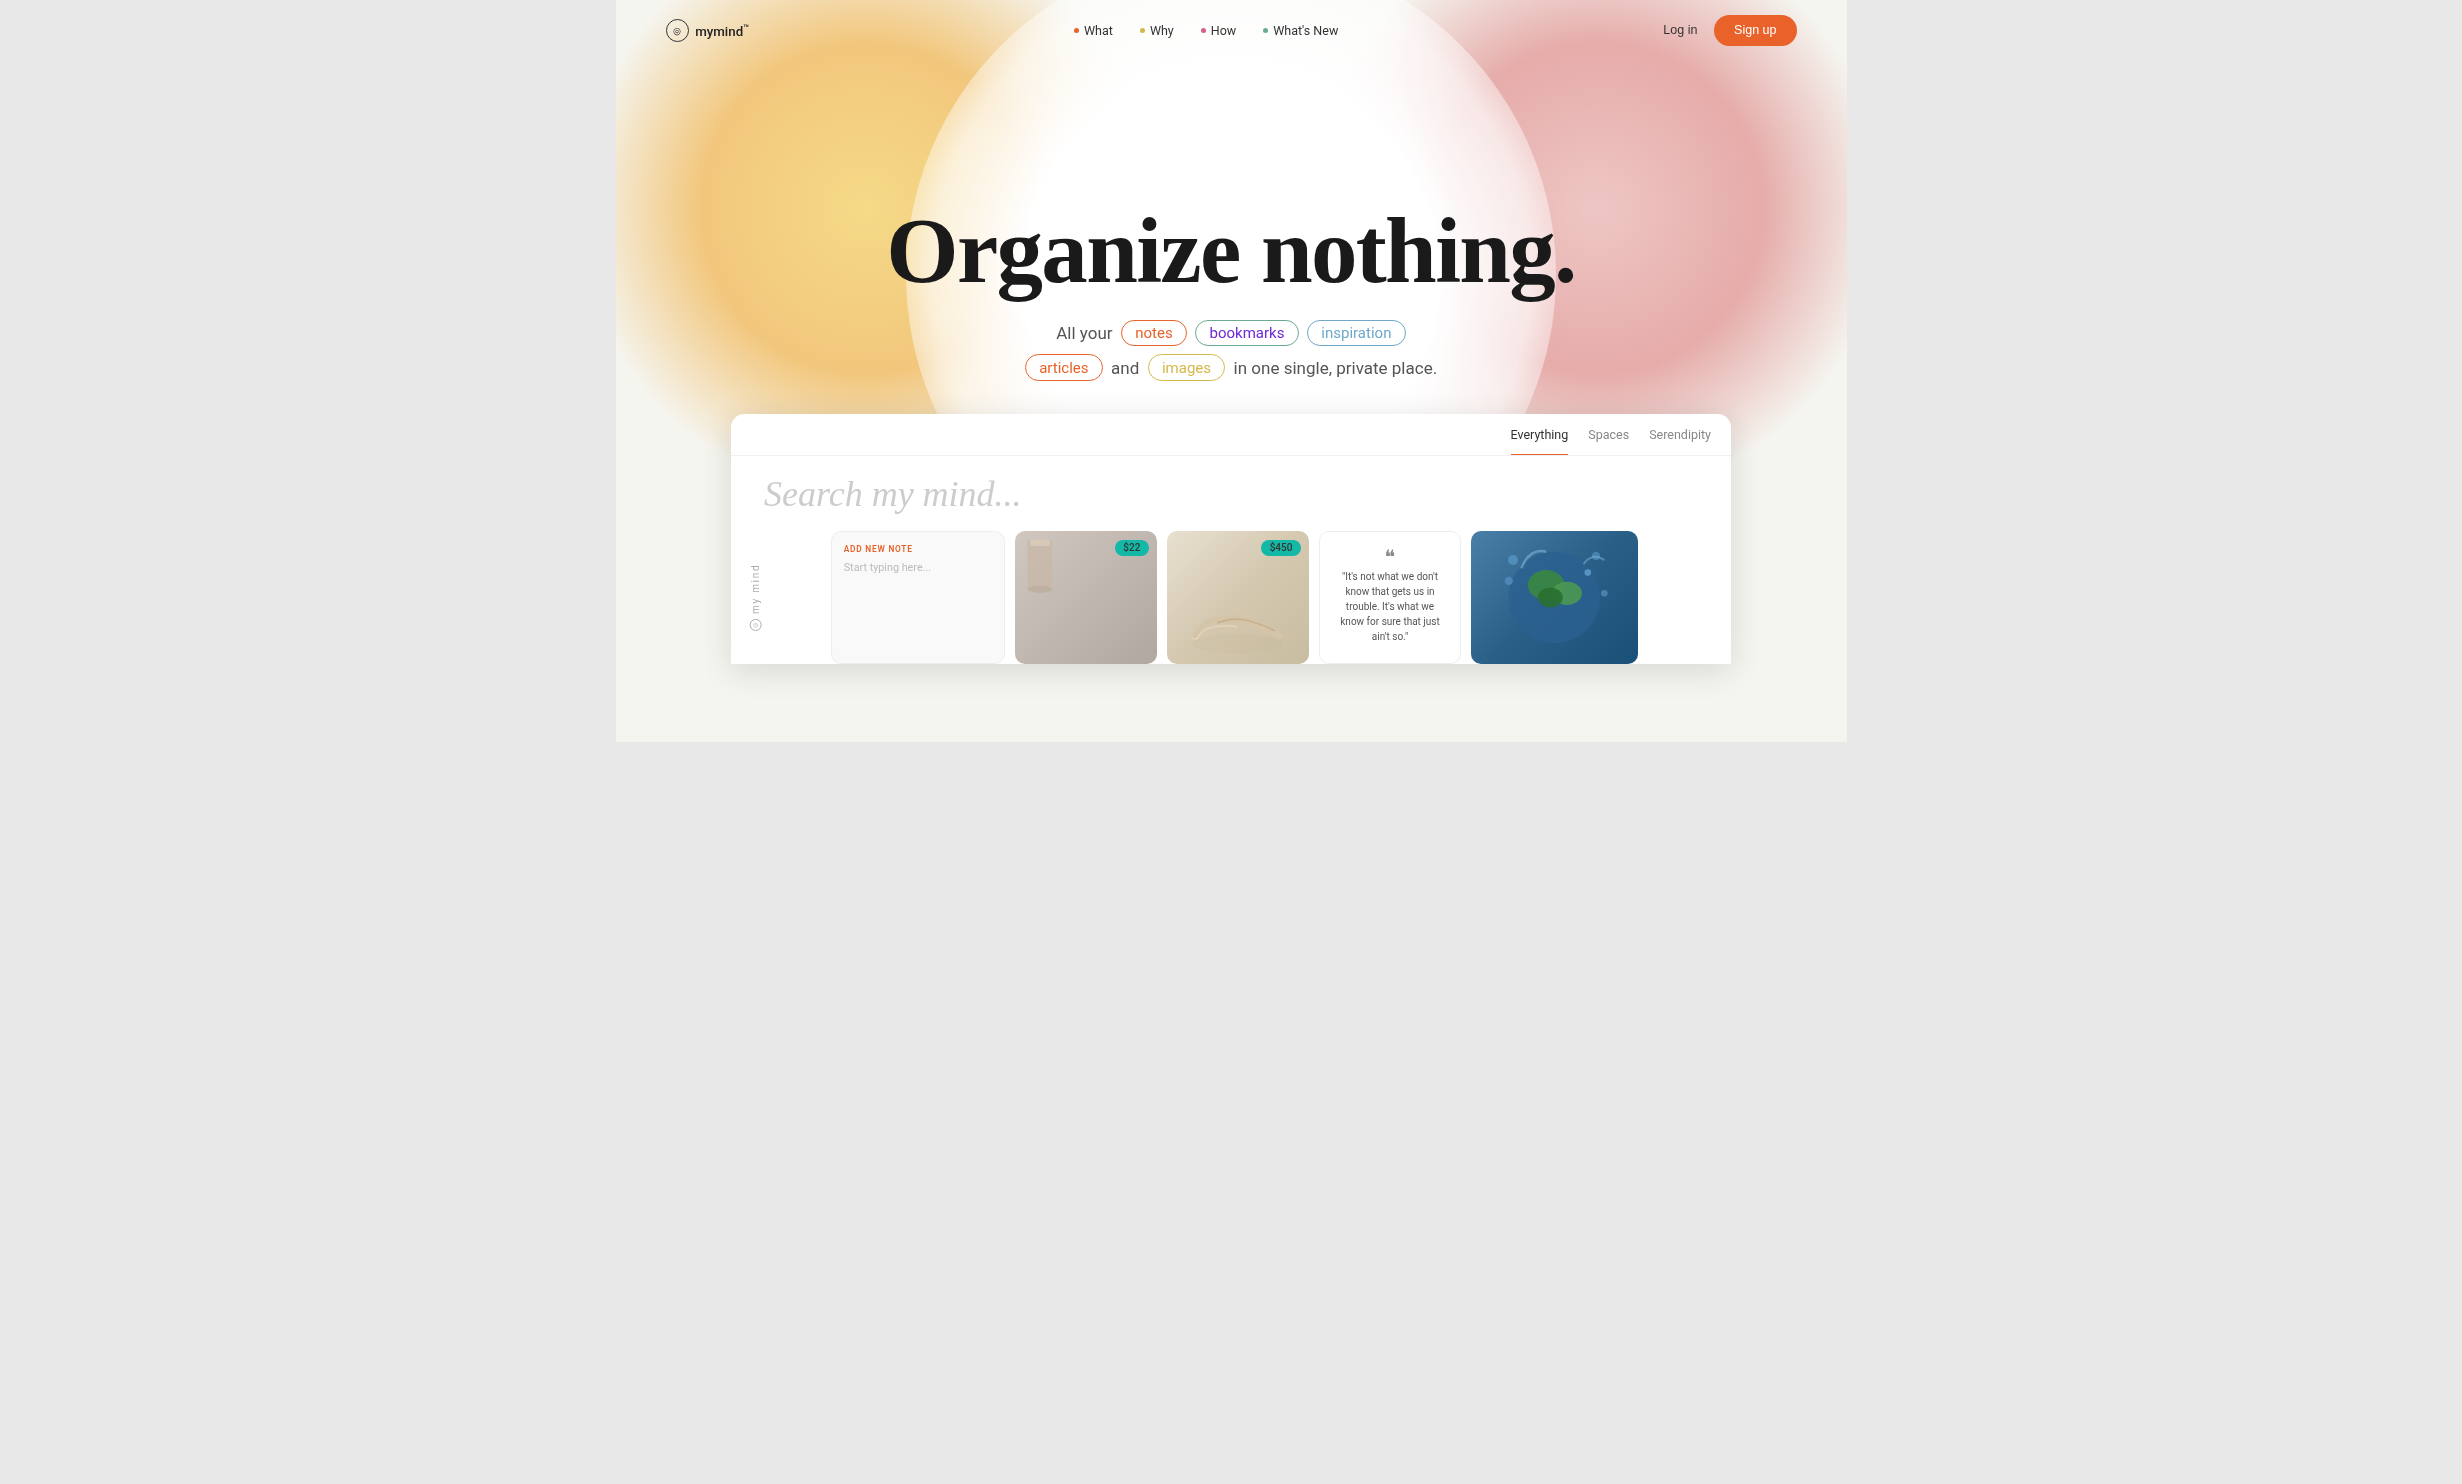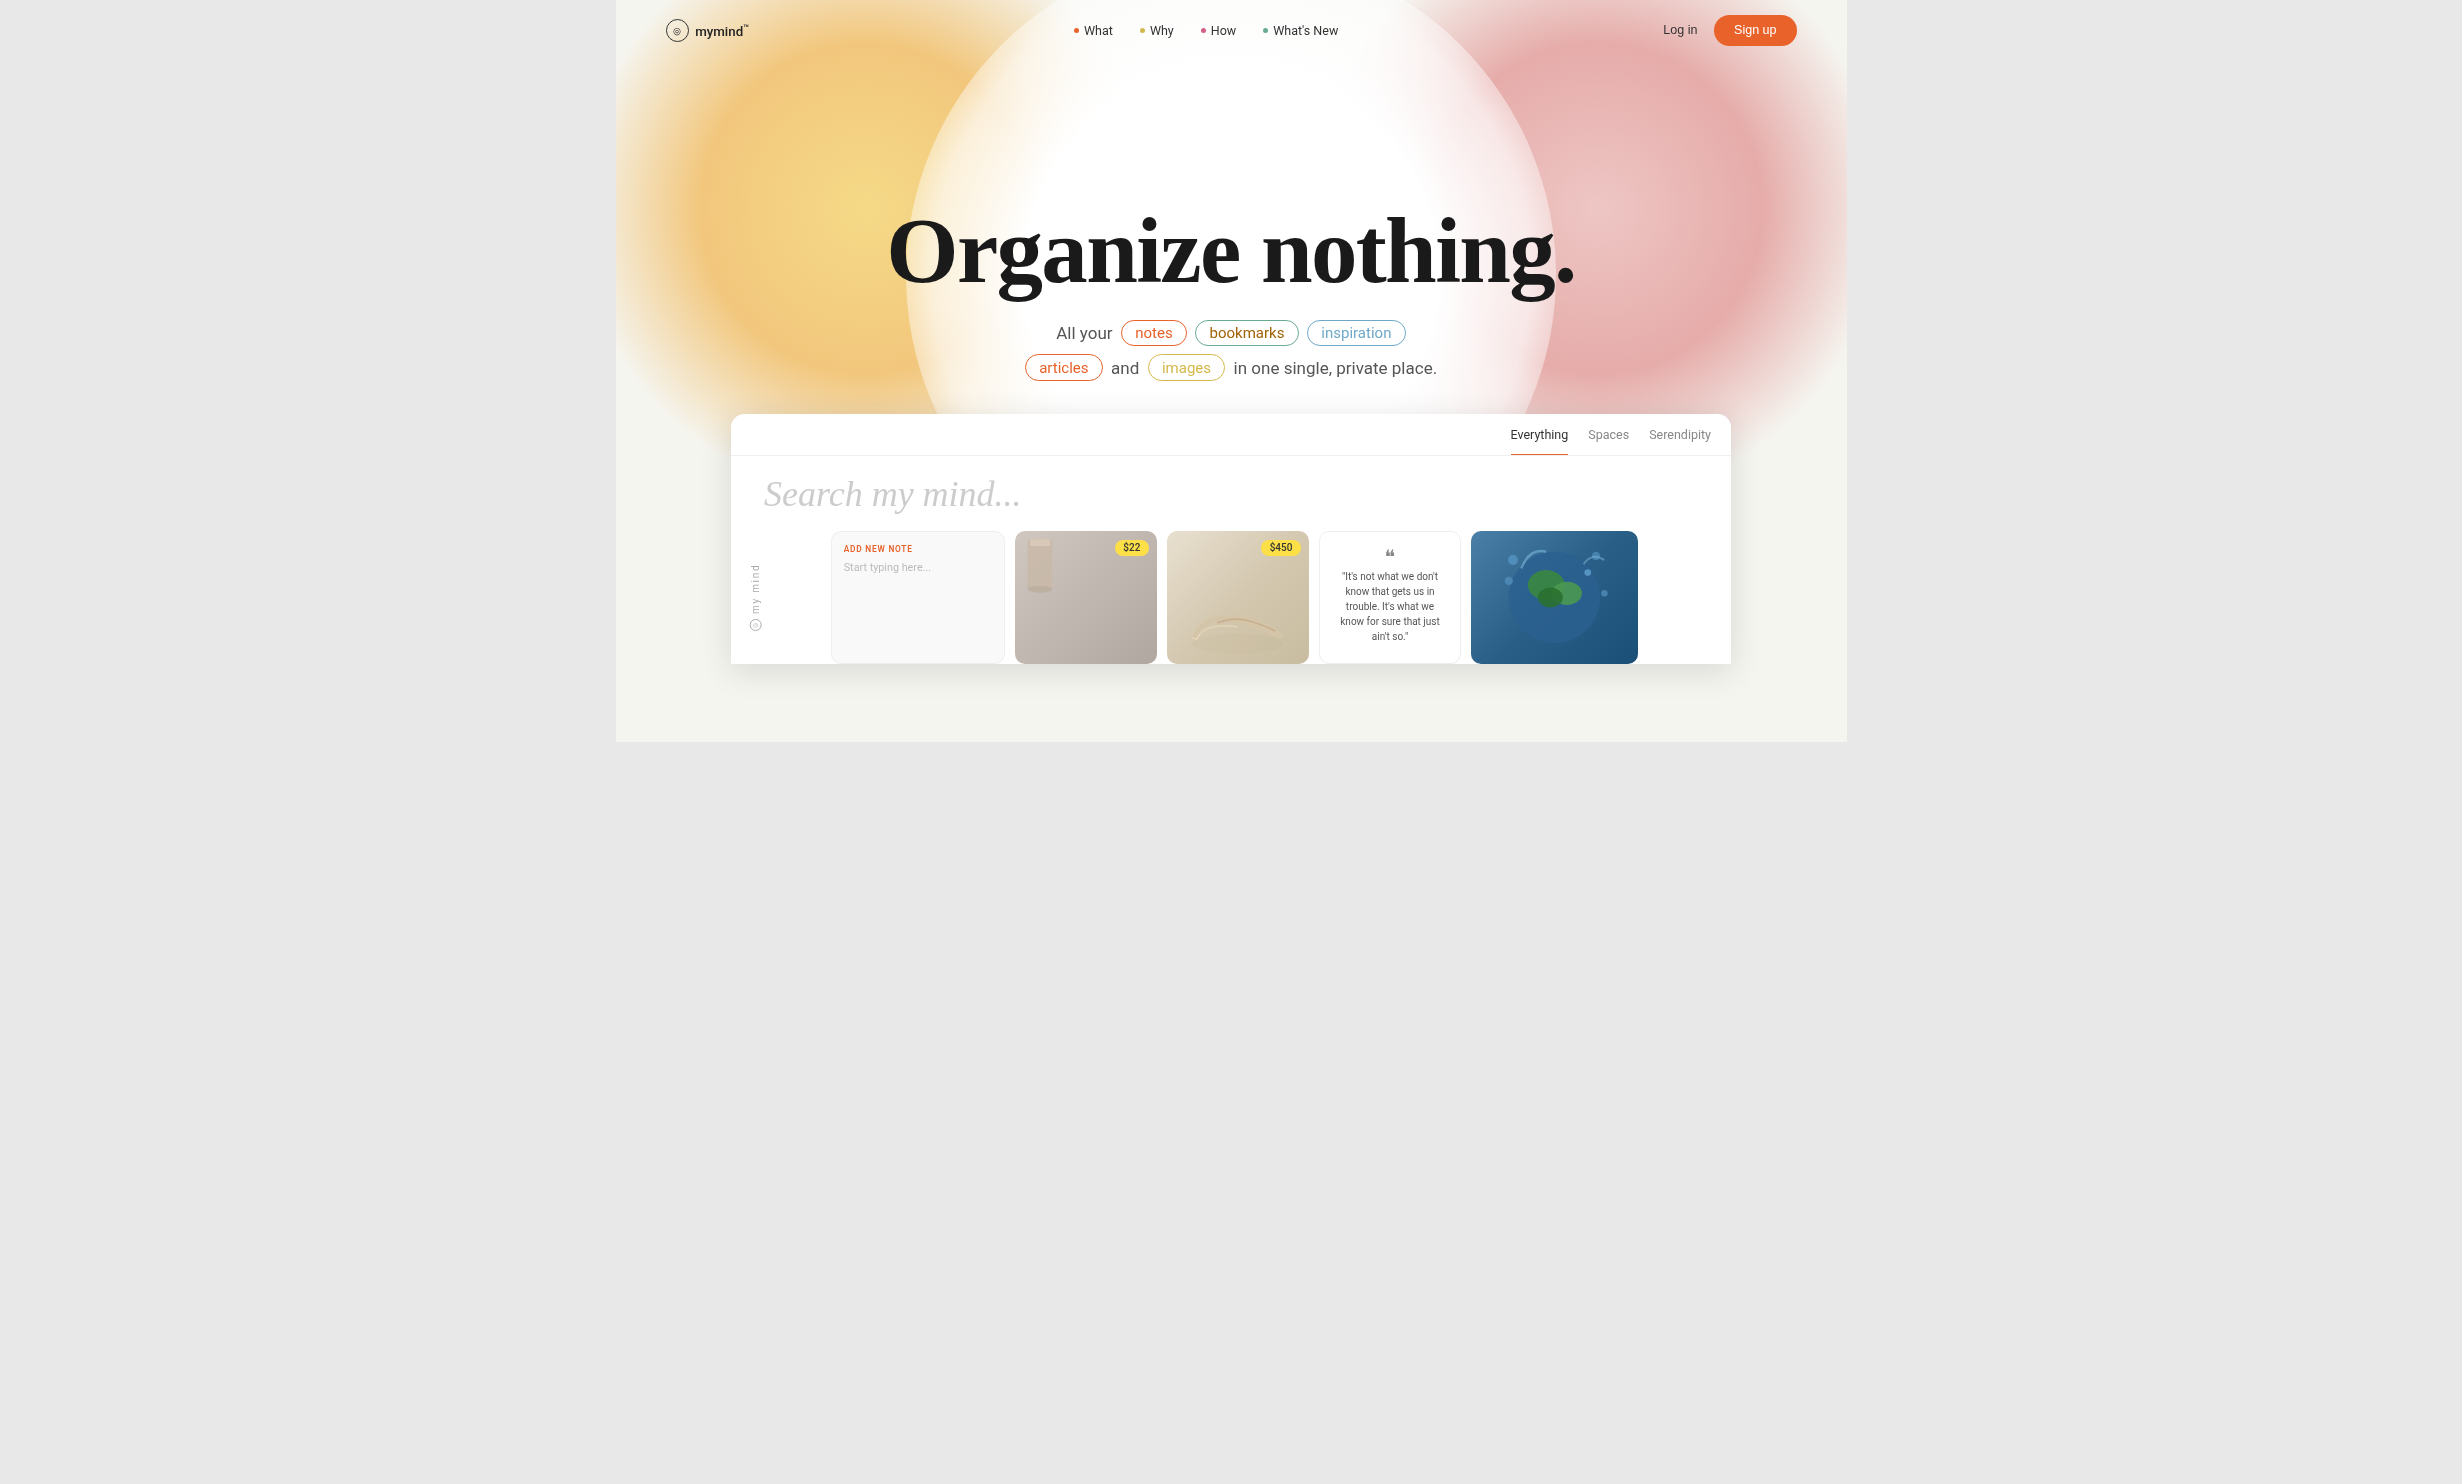--- a/index.html
+++ b/index.html
@@ -179,21 +179,21 @@
       border: 1.2px solid;
     }
 
     .pill-notes {
       border-color: #e8622a;
       color: #e8622a;
     }
 
     .pill-bookmarks {
       border-color: #6aaa8e;
-      color: #a16207;
+      color: #6d28d9;
     }
 
     .pill-inspiration {
       border-color: #6fa8c8;
       color: #6fa8c8;
     }
 
     .pill-articles {
       border-color: #e8622a;
       color: #e8622a;
@@ -296,21 +296,21 @@
       width: 142px;
       height: 133px;
       position: relative;
       background: #d4c8b8;
     }
 
     .card-price-badge {
       position: absolute;
       top: 8.3px;
       right: 8.3px;
-      background: #fde047;
+      background: #14b8a6;
       border-radius: 16.7px;
       padding: 2.5px 8.3px;
       font-size: 10px;
       font-weight: 500;
       color: #333;
     }
 
     
     .img-placeholder-sneaker {
       width: 100%;

